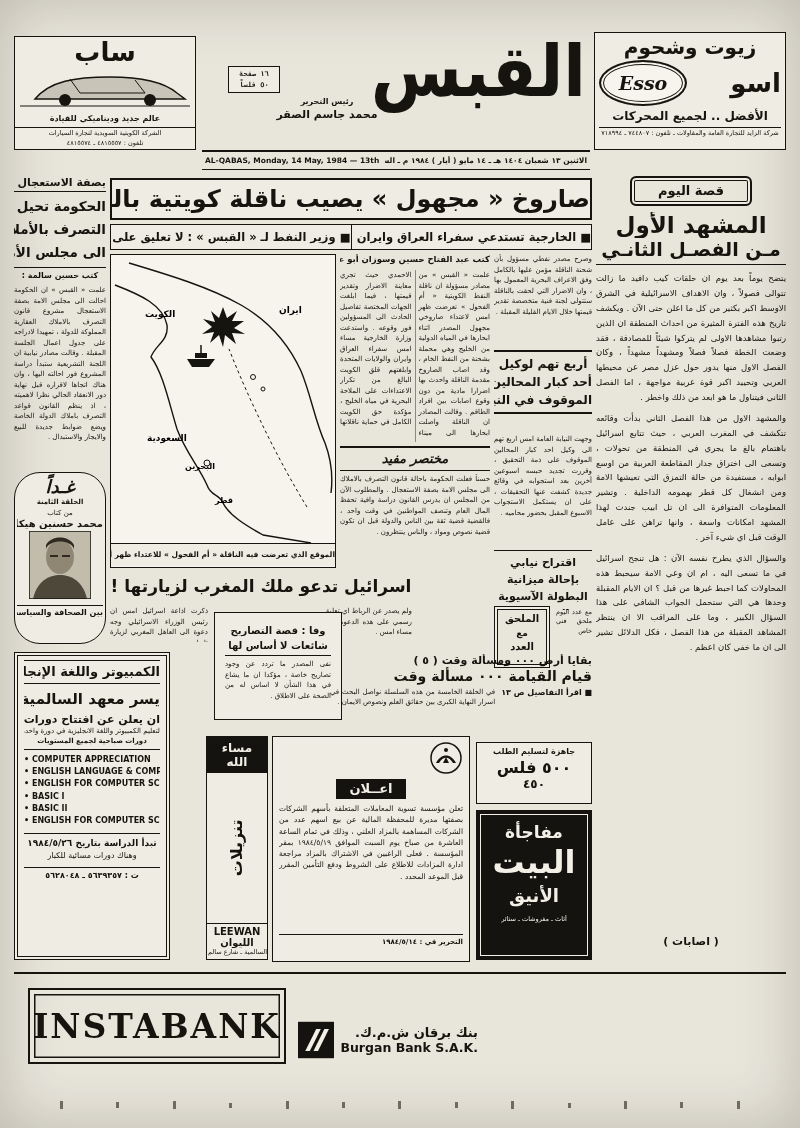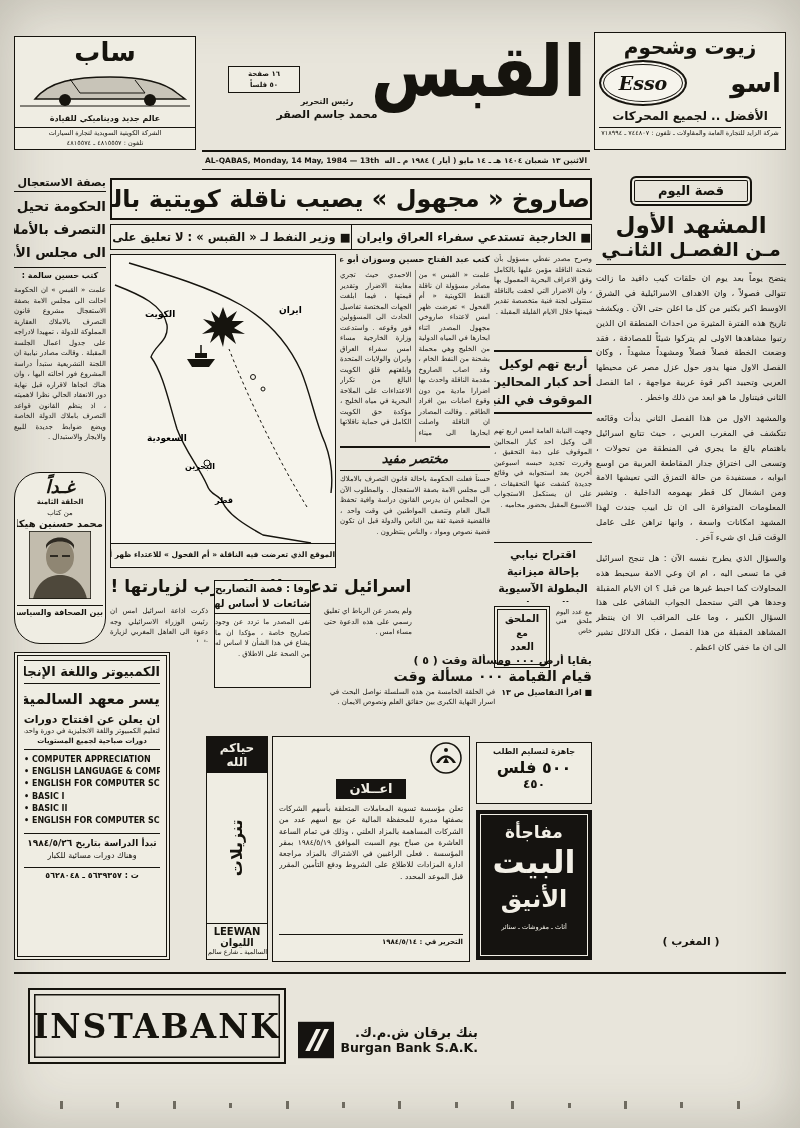--- a/index.html
+++ b/index.html
@@ -44,21 +44,21 @@
     <div class="rtl ct t6 nowrap ov" style="border-top:1px solid #16140e;margin-top:2px;padding-top:1px;">الشركة الكويتية السويدية لتجارة السيارات</div>
     <div class="rtl ct t6 nowrap ov">تلفون : ٤٨١٥٥٥٧ ـ ٤٨١٥٥٧٤</div>
   </div>
 
   <div class="abs" style="left:200px;top:36px;width:392px;height:112px;">
     <div class="abs rtl b nowrap" style="right:6px;top:-6px;font-size:66px;transform:scaleY(1.08);transform-origin:top;">القبس</div>
     <div class="abs rtl ct" style="right:210px;top:60px;width:110px;">
       <div class="t8 b">رئيس التحرير</div>
       <div class="b" style="font-size:11px;">محمد جاسم الصقر</div>
     </div>
-    <div class="abs box rtl ct" style="left:28px;top:30px;width:72px;padding:2px 8px;">
+    <div class="abs box rtl ct" style="left:28px;top:30px;width:52px;padding:2px 8px;font-family:Liberation Mono, monospace;">
       <div class="t7 b">١٦ صفحة</div>
       <div class="t7 b">٥٠ فلساً</div>
     </div>
   </div>
 
   <div class="abs" style="left:202px;top:150px;width:388px;height:20px;border-top:2px solid #16140e;border-bottom:1px solid #16140e;display:flex;align-items:center;justify-content:space-between;padding:0 3px;">
     <div class="ltr b nowrap ov" style="font-size:7.5px;max-width:46%;">AL-QABAS, Monday, 14 May, 1984 — 13th Year, No. 4310 — Kuwait.</div>
     <div class="rtl b nowrap ov" style="font-size:7.5px;max-width:53%;">الاثنين ١٣ شعبان ١٤٠٤ هـ ـ ١٤ مايو ( أيار ) ١٩٨٤ م ـ السنة الثالثة عشرة ـ العدد ٤٣١٠ ـ الكويت</div>
   </div>
 
@@ -144,36 +144,36 @@
     <div class="jt t7 ov" style="height:116px;margin-top:3px;">حسناً فعلت الحكومة باحالة قانون التصرف بالاملاك الى مجلس الامة بصفة الاستعجال . والمطلوب الآن من المجلس ان يدرس القانون دراسة وافية تحفظ المال العام وتنصف المواطنين في وقت واحد ، فالقضية قضية ثقة بين الناس والدولة قبل ان تكون قضية نصوص ومواد ، والناس ينتظرون .</div>
   </div>
 
   <div class="abs rtl" style="left:494px;top:254px;width:98px;">
     <div class="jt t7 ov" style="height:92px;">وصرح مصدر نفطي مسؤول بأن شحنة الناقلة مؤمن عليها بالكامل وفق الاعراف البحرية المعمول بها ، وان الاضرار التي لحقت بالناقلة ستتولى لجنة فنية متخصصة تقدير قيمتها خلال الايام القليلة المقبلة .</div>
     <div class="ct" style="border-top:2px solid #16140e;border-bottom:2px solid #16140e;margin-top:4px;padding:3px 0;">
       <div class="b nowrap ov" style="font-size:12px;line-height:1.5;">أربع تهم لوكيل</div>
       <div class="b nowrap ov" style="font-size:12px;line-height:1.5;">أحد كبار المحالين</div>
       <div class="b nowrap ov" style="font-size:12px;line-height:1.5;">الموقوف في النيابة</div>
     </div>
-    <div class="jt t7 ov" style="height:112px;margin-top:12px;">وجهت النيابة العامة امس اربع تهم الى وكيل احد كبار المحالين الموقوف على ذمة التحقيق ، وقررت تجديد حبسه اسبوعين آخرين بعد استجوابه في وقائع جديدة كشفت عنها التحقيقات ، على ان يستكمل الاستجواب الاسبوع المقبل بحضور محاميه .</div>
+    <div class="jt t7 ov" style="height:112px;margin-top:20px;">وجهت النيابة العامة امس اربع تهم الى وكيل احد كبار المحالين الموقوف على ذمة التحقيق ، وقررت تجديد حبسه اسبوعين آخرين بعد استجوابه في وقائع جديدة كشفت عنها التحقيقات ، على ان يستكمل الاستجواب الاسبوع المقبل بحضور محاميه .</div>
     <div class="ct b ov" style="font-size:11px;line-height:1.55;border-top:1.5px solid #16140e;margin-top:4px;padding-top:3px;height:56px;">اقتراح نيابي بإحالة ميزانية البطولة الآسيوية الى ديوان المحاسبة</div>
   </div>
 
   <div class="abs rtl ct" style="left:494px;top:606px;width:56px;height:62px;border:1.5px solid #16140e;box-shadow:inset 0 0 0 2px #efede3, inset 0 0 0 3px #16140e;padding-top:4px;">
     <div class="b" style="font-size:10px;line-height:1.6;">الملحق</div>
     <div class="b" style="font-size:9px;line-height:1.4;">مع</div>
     <div class="b" style="font-size:10px;line-height:1.4;">العدد</div>
   </div>
   <div class="abs rtl jt t6 ov" style="left:556px;top:608px;width:36px;height:58px;">مع عدد اليوم ملحق فني خاص</div>
 
   <div class="abs rtl ct b nowrap ov" style="left:110px;top:572px;width:302px;height:30px;font-size:17px;line-height:28px;">اسرائيل تدعو ملك المغرب لزيارتها !</div>
   <div class="abs rtl jt t7 ov" style="left:110px;top:606px;width:98px;height:36px;">ذكرت اذاعة اسرائيل امس ان رئيس الوزراء الاسرائيلي وجه دعوة الى العاهل المغربي لزيارة تل ابيب .</div>
   <div class="abs rtl jt t7 ov" style="left:324px;top:606px;width:88px;height:42px;">ولم يصدر عن الرباط اي تعليق رسمي على هذه الدعوة حتى مساء امس .</div>
 
-  <div class="abs box rtl ct" style="left:214px;top:580px;width:97px;height:108px;padding:0;">
+  <div class="abs box rtl ct" style="left:214px;top:612px;width:128px;height:108px;padding:10px;">
     <div class="b nowrap ov" style="font-size:10px;line-height:1.5;">وفا : قصة التصاريح</div>
     <div class="b nowrap ov" style="font-size:10px;line-height:1.5;border-bottom:1px solid #16140e;padding-bottom:2px;">شائعات لا أساس لها</div>
     <div class="jt t7 ov" style="height:62px;margin-top:3px;">نفى المصدر ما تردد عن وجود تصاريح خاصة ، مؤكدا ان ما يشاع في هذا الشأن لا اساس له من الصحة على الاطلاق .</div>
   </div>
 
   <div class="abs rtl" style="left:330px;top:654px;width:262px;height:74px;">
     <div class="b nowrap ov" style="font-size:11px;">بقايا أرض ٠٠٠ ومسألة وقت ( ٥ )</div>
     <div class="b nowrap ov" style="font-size:14px;line-height:1.4;">قيام القيامة ٠٠٠ مسألة وقت</div>
     <div style="display:flex;flex-direction:row;gap:6px;">
       <div class="b t8 nowrap">■ اقرأ التفاصيل ص ١٣</div>
@@ -183,21 +183,21 @@
 
   <div class="abs rtl" style="left:596px;top:176px;width:190px;height:786px;">
     <div class="ct b" style="width:118px;margin:0 auto;border:2px solid #16140e;border-radius:6px;box-shadow:inset 0 0 0 2px #efede3, inset 0 0 0 3px #16140e;font-size:13px;line-height:26px;">قصة اليوم</div>
     <div class="ct b nowrap ov" style="font-size:23px;margin-top:6px;">المشهد الأول</div>
     <div class="ct b nowrap ov" style="font-size:19px;border-bottom:1.5px solid #16140e;padding-bottom:4px;">مـن الفصـل الثانـي</div>
     <div class="jt ov" style="font-size:8.5px;line-height:1.75;height:660px;margin-top:6px;">
       <p style="margin:0 0 6px 0;">يتضح يوماً بعد يوم ان حلقات كيب دافيد ما زالت تتوالى فصولاً ، وان الاهداف الاسرائيلية في الشرق الاوسط اكبر بكثير من كل ما اعلن حتى الآن . ويكشف تاريخ هذه الفترة المثيرة من احداث المنطقة ان الذين رتبوا مشاهدها الاولى لم يتركوا شيئاً للمصادفة ، فقد وضعت الخطة فصلاً فصلاً ومشهداً مشهداً ، وكان الفصل الاول منها يدور حول عزل مصر عن محيطها العربي وتحييد اكبر قوة عربية مواجهة ، اما الفصل الثاني فيتناول ما هو ابعد من ذلك واخطر .</p>
       <p style="margin:0 0 6px 0;">والمشهد الاول من هذا الفصل الثاني بدأت وقائعه تتكشف في المغرب العربي ، حيث تتابع اسرائيل باهتمام بالغ ما يجري في المنطقة من تحولات ، وتسعى الى اختراق جدار المقاطعة العربية من اوسع ابوابه ، مستفيدة من حالة التمزق التي تعيشها الامة ومن انشغال كل قطر بهمومه الداخلية . وتشير المعلومات المتوافرة الى ان تل ابيب جندت لهذا المشهد امكانات واسعة ، وانها تراهن على عامل الوقت قبل اي شيء آخر .</p>
       <p style="margin:0;">والسؤال الذي يطرح نفسه الآن : هل تنجح اسرائيل في ما تسعى اليه ، ام ان وعي الامة سيحبط هذه المحاولات كما احبط غيرها من قبل ؟ ان الايام المقبلة وحدها هي التي ستحمل الجواب الشافي على هذا السؤال الكبير ، وما على المراقب الا ان ينتظر المشاهد المقبلة من هذا الفصل ، فكل الدلائل تشير الى ان ما خفي كان اعظم .</p>
     </div>
-    <div class="ct b" style="font-size:11px;margin-top:4px;">( المغرب )</div>
+    <div class="ct b" style="font-size:11px;margin-top:4px;">( اصابات )</div>
   </div>
 
   <div class="abs rtl" style="left:14px;top:652px;width:156px;height:308px;border:4px double #16140e;background:#efede3;padding:4px 6px;box-sizing:border-box;">
     <div class="ct b nowrap ov" style="font-size:13px;border-top:1.5px solid #16140e;border-bottom:1.5px solid #16140e;line-height:22px;">الكمبيوتر واللغة الإنجليزية</div>
     <div class="ct b nowrap ov" style="font-size:15px;line-height:1.7;margin-top:3px;">يسر معهد السالمية الثقافي</div>
     <div class="ct b nowrap ov" style="font-size:11px;">ان يعلن عن افتتاح دورات</div>
     <div class="ct t7 nowrap ov">لتعليم الكمبيوتر واللغة الانجليزية في دورة واحدة</div>
     <div class="ct t7 b nowrap ov" style="border-bottom:1px solid #16140e;padding-bottom:2px;">دورات صباحية لجميع المستويات</div>
     <div class="ltr" style="margin-top:4px;">
       <div class="b t8 nowrap ov"><span>•</span> <span>COMPUTER APPRECIATION</span></div>
@@ -207,21 +207,21 @@
       <div class="b t8 nowrap ov"><span>•</span> <span>BASIC II</span></div>
       <div class="b t8 nowrap ov"><span>•</span> <span>ENGLISH FOR COMPUTER SCIENCE</span></div>
     </div>
     <div class="ct b t9 nowrap ov" style="border-top:1px solid #16140e;margin-top:5px;padding-top:3px;">تبدأ الدراسة بتاريخ ١٩٨٤/٥/٢٦</div>
     <div class="ct t8 nowrap ov">وهناك دورات مسائية للكبار</div>
     <div class="ct b t8 nowrap ov" style="border-top:1px solid #16140e;margin-top:4px;padding-top:2px;">ت : ٥٦٣٩٣٥٧ ـ ٥٦٢٨٠٤٨</div>
   </div>
 
   <div class="abs box rtl ct" style="left:206px;top:736px;width:62px;height:224px;display:flex;flex-direction:column;">
     <div class="blackbox b" style="padding:4px 0;">
-      <div style="font-size:12px;">حياكم</div>
+      <div style="font-size:12px;">مساء</div>
       <div style="font-size:12px;">الله</div>
     </div>
     <div class="b" style="flex:1;display:flex;align-items:center;justify-content:center;font-size:16px;transform:rotate(-90deg) translateX(0);">تنزيلات</div>
     <div class="ltr b nowrap ov" style="font-size:10px;border-top:1px solid #16140e;padding-top:2px;">LEEWAN</div>
     <div class="b nowrap ov" style="font-size:10px;">الليوان</div>
     <div class="t6 nowrap ov" style="padding-bottom:2px;">السالمية ـ شارع سالم المبارك</div>
   </div>
 
   <div class="abs box rtl" style="left:272px;top:736px;width:198px;height:226px;padding:4px 6px;">
     <div style="display:flex;flex-direction:row;align-items:center;gap:6px;">
@@ -239,21 +239,21 @@
 
   <div class="abs box rtl ct" style="left:476px;top:742px;width:116px;height:62px;padding:3px;">
     <div class="t8 b nowrap ov">جاهزة لتسليم الطلب</div>
     <div class="b nowrap ov" style="font-size:16px;">٥٠٠ فلس</div>
     <div class="b nowrap ov" style="font-size:12px;">٤٥٠</div>
   </div>
 
   <div class="abs blackbox rtl ct" style="left:476px;top:810px;width:116px;height:150px;box-shadow:inset 0 0 0 4px #151310, inset 0 0 0 5px #f2efe6, inset 0 0 0 8px #151310;padding-top:12px;box-sizing:border-box;">
     <div class="b" style="font-size:17px;">مفاجأة</div>
     <div class="b" style="font-size:32px;line-height:1.3;">البيت</div>
-    <div class="b" style="font-size:24px;line-height:1.3;">الأنيق</div>
+    <div class="b" style="font-size:18px;line-height:1.3;">الأنيق</div>
     <div class="t6 nowrap ov" style="margin-top:8px;">أثاث ـ مفروشات ـ ستائر</div>
   </div>
 
   <div class="abs rule" style="left:14px;top:972px;width:772px;height:2px;"></div>
 
   <div class="abs ct" style="left:28px;top:988px;width:258px;height:76px;border:2px solid #16140e;box-shadow:inset 0 0 0 4px #e8e5db, inset 0 0 0 5.5px #16140e;display:flex;align-items:center;justify-content:center;">
     <span class="serif b ltr nowrap" style="font-size:33px;letter-spacing:2px;">INSTABANK</span>
   </div>
 
   <div class="abs ltr" style="left:298px;top:1012px;width:180px;height:56px;display:flex;flex-direction:row;align-items:center;gap:6px;">

